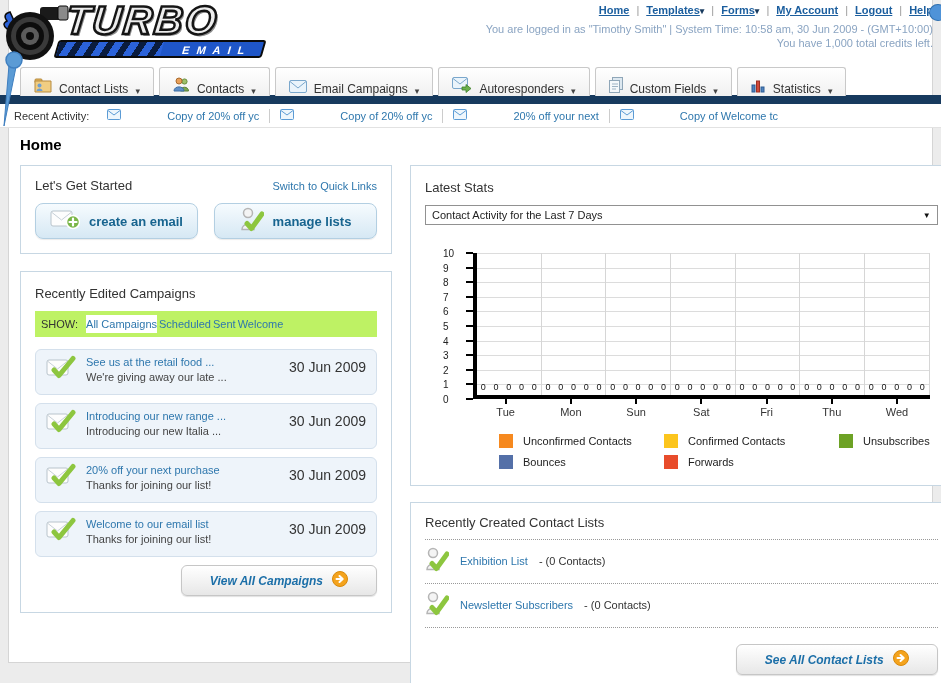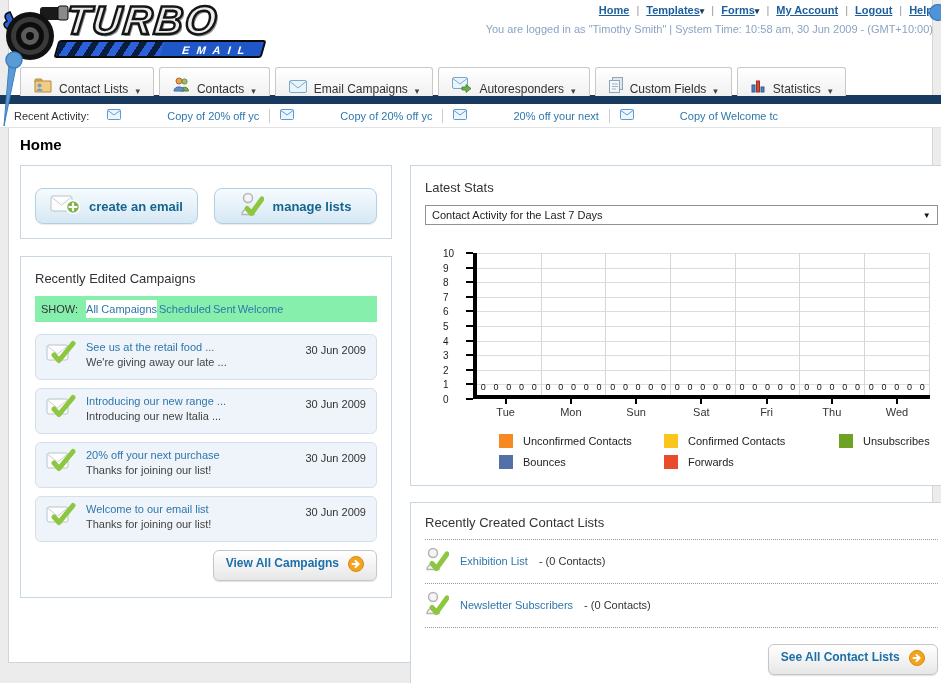--- a/index.html
+++ b/index.html
@@ -58,36 +58,36 @@
   
   .gs-head { display:flex; justify-content:space-between; align-items:baseline; }
   .link { color:#2e77ad; font-size:11px; text-decoration:none; cursor:pointer; }
   .gs-buttons { display:flex; gap:16px; margin-top:10px; }
   .gs-btn { flex:1; height:36px; display:flex; align-items:center; justify-content:center; gap:9px;
             border:1px solid #b3cfe2; border-radius:8px; background:linear-gradient(#f6fbfe,#d6e8f4);
             box-shadow:0 1px 1px rgba(0,0,0,.08); color:#17648f; font-weight:bold; font-size:13px; cursor:pointer; }
 
   
   .campaigns { margin-top:17px; padding-bottom:16px; }
-  .filterbar { margin-top:9px; background:#86efac; padding:4px 6px; display:flex; align-items:center; gap:2px; font-size:11px; }
+  .filterbar { margin-top:9px; background:#bef264; padding:4px 6px; display:flex; align-items:center; gap:2px; font-size:11px; }
   .filterbar .show { color:#333; margin-right:6px; }
   .filter { color:#2e77ad; padding:3px 0; cursor:pointer; }
   .filter.active { background:#fff; color:#2e77ad; }
   .camp-list { margin-top:12px; }
   .camp-row { display:flex; border:1px solid #d4e0ec; border-radius:6px; background:#eef4fa;
               padding:5px 10px; margin-bottom:8px; min-height:46px; }
   .camp-row .cicon { margin-right:10px; flex:none; }
   .camp-txt { font-size:11px; line-height:15px; }
   .camp-txt a { color:#2e77ad; text-decoration:none; cursor:pointer; }
   .camp-txt .sub { color:#444; }
-  .camp-date { margin-left:auto; font-size:11px; color:#333; align-self:flex-start; padding-top:4px; }
+  .camp-date { margin-left:auto; font-size:14px; color:#333; align-self:flex-start; padding-top:4px; }
   .btn-row { display:flex; justify-content:flex-end; margin-top:4px; }
-  .action-btn { display:flex; gap:9px; padding:5px 12px; border:1px solid #c6c6c6; border-radius:6px;
+  .action-btn { display:flex; align-items:center; gap:9px; padding:5px 28px; border:1px solid #c6c6c6; border-radius:6px;
                 background:linear-gradient(#ffffff,#e7e7e7); color:#1c6fa8; font-weight:bold; font-size:12px;
-                box-shadow:0 1px 1px rgba(0,0,0,.12); cursor:pointer; }
+                box-shadow:0 1px 1px rgba(0,0,0,.12); cursor:pointer;font-style:italic; }
 
   
   .stats-select { margin-top:9px; height:20px; border:1px solid #919191; background:#fff; display:flex;
                   align-items:center; justify-content:space-between; padding:0 6px; font-size:11px; color:#222; cursor:pointer; }
   .stats-select .dd { font-size:8px; color:#111; }
   .chart-wrap { margin:28px 8px 0 18px; }
   .chart-area { position:relative; margin-left:30px; height:146px; border-left:4px solid #000;
                 border-bottom:4px solid #000; display:flex; }
   .gridline { position:absolute; left:0; right:0; height:1px; background:#dcdcdc; z-index:0; }
   .ylab { position:absolute; width:22px; left:-34px; font-size:10px; color:#222; }
@@ -153,20 +153,21 @@
       <a>Forms<span class="arr"> ▾</span></a>
       <span class="sep">|</span>
       <a>My Account</a>
       <span class="sep">|</span>
       <a>Logout</a>
       <span class="sep">|</span>
       <a>Help</a>
     </div>
   <div class="status">
     <div>You are logged in as "Timothy Smith" | System Time: 10:58 am, 30 Jun 2009 - (GMT+10:00)</div>
+    <div>You have 1,000 total credits left.</div>
   </div>
 
   <div class="tabs-row" id="tabs">
       <div class="tab">
         <span class="ticon"><svg width="18" height="16" viewBox="0 0 18 16">
             <rect x="1" y="2" width="7" height="4" rx="1" fill="#e3b45c" stroke="#b78b3e"></rect>
             <path d="M1 4 h16 v11 H1 z" fill="#f0cd82" stroke="#b78b3e"></path>
             <circle cx="5.5" cy="8.5" r="2" fill="#6f9fd0"></circle>
             <path d="M2.5 14 c0-3.5 6-3.5 6 0 z" fill="#6f9fd0"></path>
           </svg></span>
@@ -258,20 +259,24 @@
       </span>
   </div>
 
   <div class="main">
     <h1 class="page-title">Home</h1>
 
     <div class="columns">
       <div class="left-col">
 
         <div class="panel">
+          <div class="gs-head">
+            <span class="panel-title">Let's Get Started</span>
+            <a class="link">Switch to Quick Links</a>
+          </div>
           <div class="gs-buttons">
             <div class="gs-btn">
               <span><svg width="30" height="21" viewBox="0 0 30 21">
                     <rect x="1" y="2" width="21" height="15" rx="2" fill="#fdfdfd" stroke="#b9c4cc"></rect>
                     <path d="M2 3.5 L11.5 11 L21 3.5" fill="none" stroke="#c7d0d8"></path>
                     <circle cx="23" cy="13" r="6.5" fill="#7ab648" stroke="#fff" stroke-width="1.5"></circle>
                     <path d="M23 9.5 v7 M19.5 13 h7" stroke="#fff" stroke-width="2.2" stroke-linecap="round"></path>
                   </svg></span>
               <span>create an email</span>
             </div>

